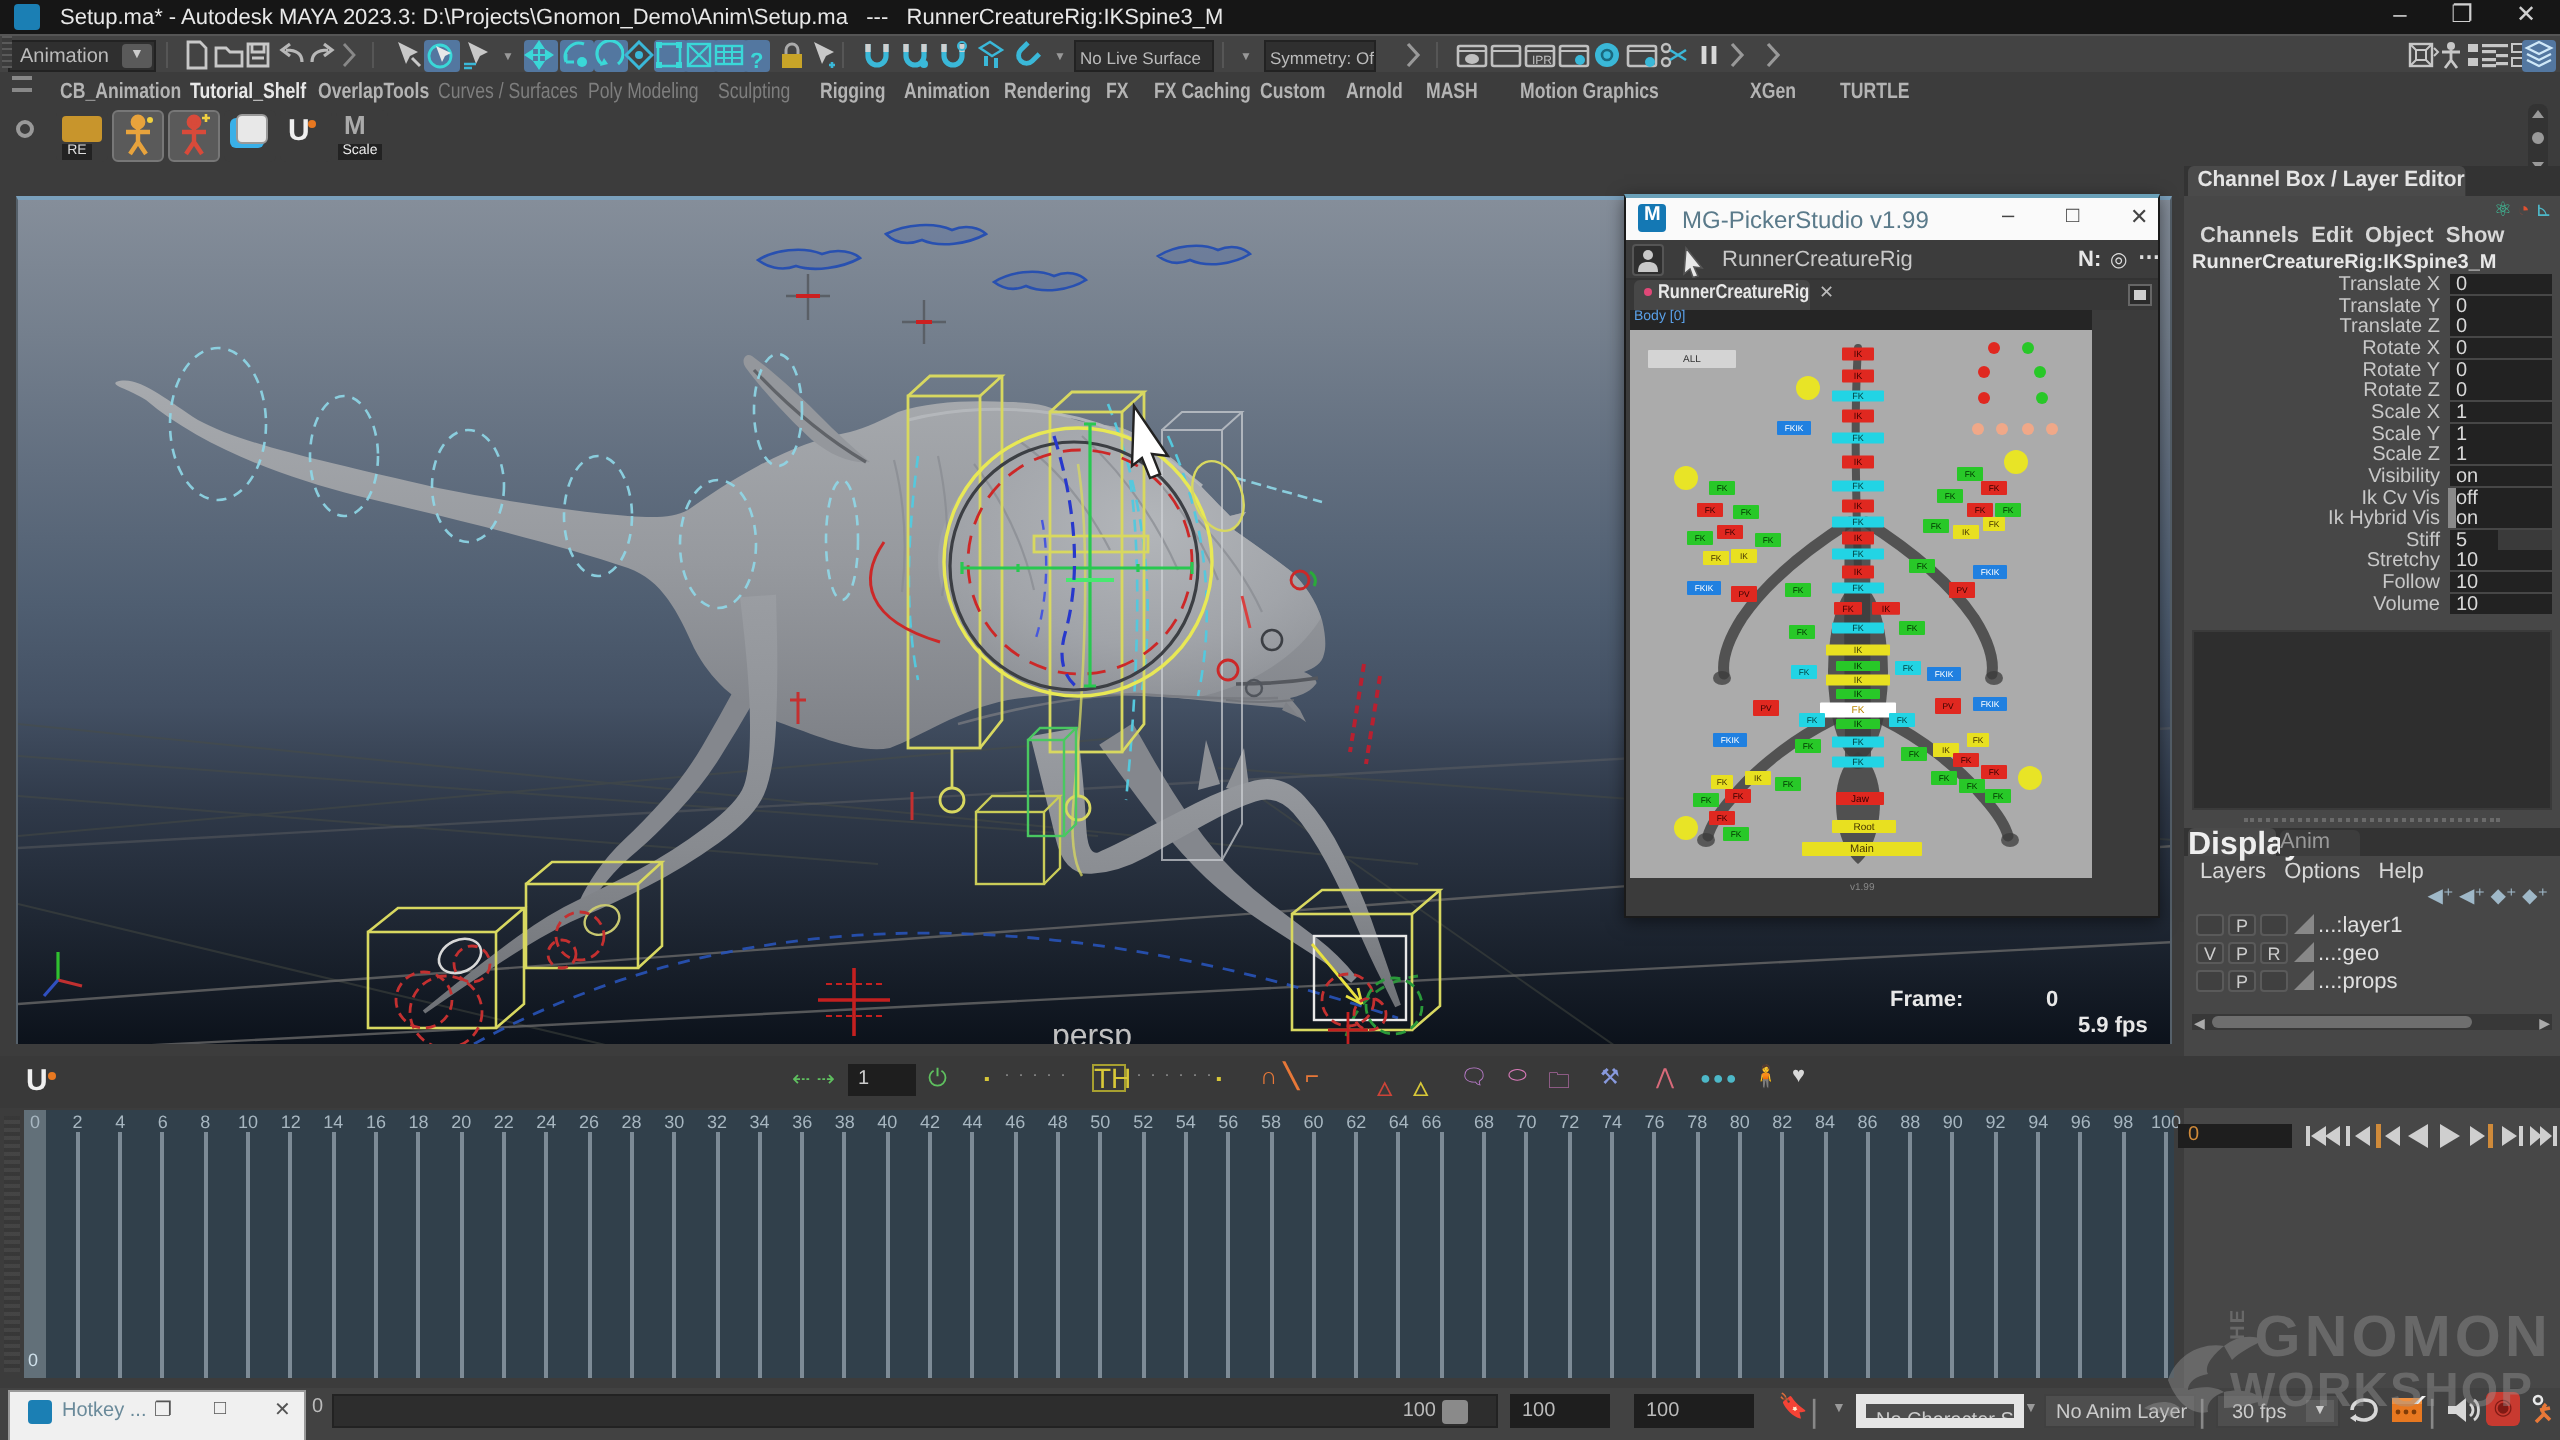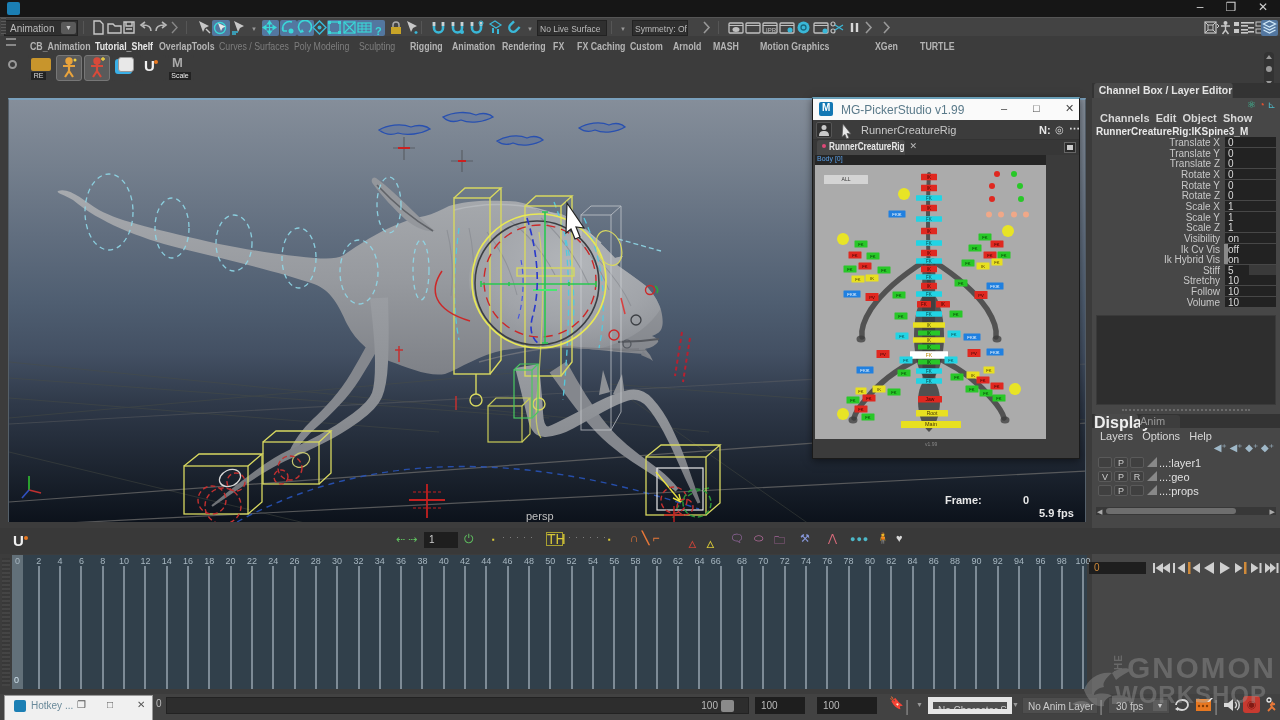--- a/index.html
+++ b/index.html
@@ -26,21 +26,21 @@
 .fi svg { position:absolute; left:0; top:0; }
 .fi.hl { background:#5377a0; border-radius:2px; }
 .shicon { position:absolute; width:26px; height:26px; background:#3c3c3c; border-radius:3px; }
 .shicon.hl { background:#5a5a5a; border:1px solid #777; }
 
 #panelmenu { left:0; top:83px; width:1092px; height:15px; background:#3c3c3c; color:#c6c6c6; font-size:10px; }
 #panelmenu span { position:absolute; top:2px; }
 
 #viewport { left:8px; top:98px; width:1078px; height:424px; overflow:hidden; border-top:2px solid #7aa0bc; border-left:1px solid #55606a; border-right:1px solid #55606a;
   background:linear-gradient(#858e9a 0%, #747f8d 16%, #616e7f 32%, #4f5e71 48%, #435063 60%, #2f3949 72%, #1e2632 86%, #0c121b 100%); }
-#vplabel { position:absolute; color:#c0c0c0; font-size:11px; }
+#vplabel { position:absolute; color:#c0c0c0; font-size:16px; }
 #framerow { position:absolute; color:#e8e8e8; font-size:11px; font-weight:bold; }
 
 #rightpanel { left:1092px; top:83px; width:188px; height:637px; background:#474747; }
 .chrow { position:absolute; height:10px; width:188px; }
 .chlabel { position:absolute; right:60px; top:0; color:#c8c8c8; font-size:10px; white-space:nowrap; }
 .chval { position:absolute; left:133px; top:0; width:51px; height:10px; background:#222; color:#d8d8d8; font-size:10px; padding-left:3px; }
 .layerrow { position:absolute; left:6px; height:13px; font-size:11px; }
 .lb { display:inline-block; width:14px; height:11px; background:#404040; border:1px solid #5a5a5a; border-radius:2px; color:#ccc; font-size:9px; text-align:center; line-height:11px; margin-right:2px; vertical-align:top; }
 .ltri { display:inline-block; width:13px; height:11px; position:relative; vertical-align:top; }
 .ltri::after { content:""; position:absolute; left:1px; bottom:1px; width:0; height:0; border-left:10px solid transparent; border-bottom:10px solid #888; }
@@ -49,20 +49,21 @@
 #playbar { left:0; top:528px; width:1280px; height:26px; background:#393939; }
 #timeline { left:12px; top:555px; width:1075px; height:134px; background:#31404b; } #timeline div { font-size:9px !important; }
 #rangerow { left:0; top:694px; width:1280px; height:26px; background:#424242; }
 </style>
 </head>
 <body>
 <div id="stage">
 
   <div class="abs" id="titlebar">
     <div style="position:absolute;left:7px;top:2px;width:13px;height:13px;background:#1b7fb4;border-radius:2px;"></div>
+    <span class="txt">Setup.ma* - Autodesk MAYA 2023.3: D:\Projects\Gnomon_Demo\Anim\Setup.ma&nbsp;&nbsp;&nbsp;---&nbsp;&nbsp;&nbsp;RunnerCreatureRig:IKSpine3_M</span>
     <span class="winbtn" style="left:1193px;">–</span>
     <span class="winbtn" style="left:1224px;">❐</span>
     <span class="winbtn" style="left:1256px;">✕</span>
   </div>
 
   <div class="abs" id="toolbar">
     <div class="combo" style="left:4px;top:2px;width:74px;height:16px;padding:2px 5px;font-size:10px;">Animation
       <span style="position:absolute;right:1px;top:1px;width:15px;height:12px;background:#5a5a5a;color:#ccc;text-align:center;font-size:7px;line-height:12px;border-radius:2px;">▼</span></div>
     <div class="sep" style="left:83px;top:3px;height:13px;"></div>
     <div class="fi" style="left:91px;">

